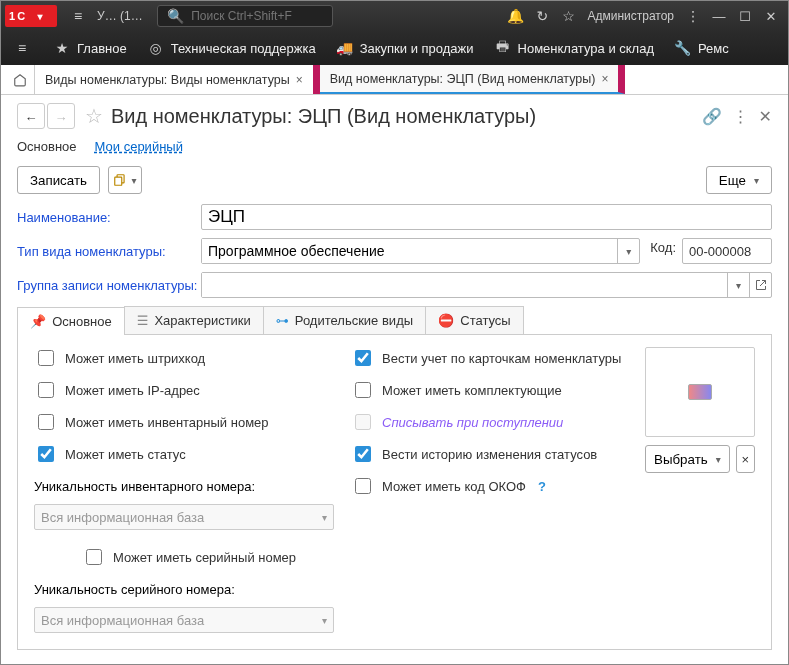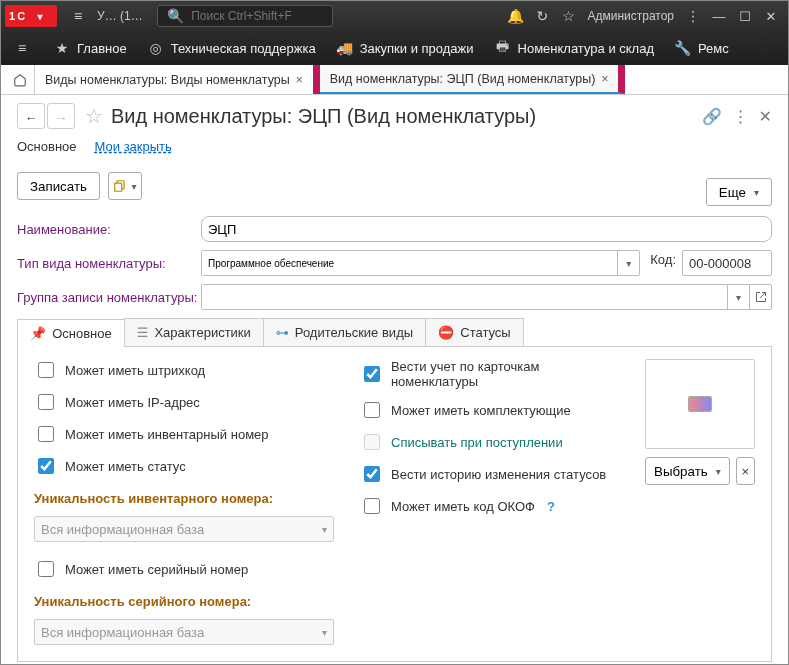--- a/index.html
+++ b/index.html
@@ -138,42 +138,42 @@
     height:28px; padding:0 12px;
     border:1px solid #aaa; border-radius:3px;
     background:#fff; cursor:pointer;
     display:inline-flex; align-items:center; gap:4px;
   }
   .btn-primary {
     background: linear-gradient(to bottom,#444,#222);
     color:#fff; border-color:#222;
     font-weight:bold;
   }
-  .btn-more { margin-left:auto;margin-top:12px; }
+  .btn-more { margin-left:auto; }
   .dd::after { content:"▾"; margin-left:4px; font-size:10px; color:#666; }
   .icon-btn {
     height:28px; width:34px; border:1px solid #aaa; border-radius:3px;
     display:inline-flex; align-items:center; justify-content:center;
     cursor:pointer; background:#fff;
   }
 
   
   .form { padding: 0 16px; }
   .form-row { display:flex; align-items:center; margin-bottom:8px; }
-  .form-row label { width: 184px; color:#701a75; }
+  .form-row label { width: 184px; color:#1d4ed8; }
   .text-input {
     flex:1; height:26px;
-    border:1px solid #bbb; border-radius:8px;
-    padding:0 6px; font-size:13px;
+    border:1px solid #bbb; border-radius:2px;
+    padding:0 6px; font-size:17px;
   }
   .combo {
     flex:1; display:flex; height:26px;
     border:1px solid #bbb; border-radius:2px;
   }
-  .combo input { flex:1; border:none; padding:0 6px; font-size:10px; outline:none; }
+  .combo input { flex:1; border:none; padding:0 6px; font-size:14px; outline:none; }
   .combo .cbtn { width:22px; border-left:1px solid #bbb; display:flex; align-items:center; justify-content:center; cursor:pointer; font-size:10px; color:#666;}
   .cbtn svg { width:12px; height:12px; }
   .code-label { margin: 0 6px 8px 10px; }
   .code-box { width:90px; height:26px; border:1px solid #bbb; border-radius:2px; padding:0 6px; display:flex; align-items:center;}
 
   
   .inner-tabs {
     display:flex; margin:8px 16px 0 16px;
     border-bottom:1px solid #ccc;
   }
@@ -186,34 +186,34 @@
     font-size:13px;
   }
   .inner-tab.active { background:#fff; border-top:1px solid #ccc; position:relative; top:1px;}
   .pin { color:#cc3333; }
   .gear-ic { color:#888; }
   .tree-ic { color:#2a90d9; }
   .stop-ic { color:#cc3333; }
 
   
   .panel {
-    display:flex; padding:12px 16px 16px 16px; gap:16px;
+    display:flex; padding:12px 16px 16px 16px; gap:7px;
     border:1px solid #ccc; border-top:none; margin:0 16px;
   }
   .col { display:flex; flex-direction:column; gap:10px; }
   .col-left { width: 310px; }
   .col-mid { flex:1; }
   .col-right { width:110px; display:flex; flex-direction:column; gap:8px; align-items:stretch;}
 
   .chk { display:flex; align-items:center; gap:8px; cursor:pointer; }
   .chk input { width:16px; height:16px; accent-color:#2a90d9; cursor:pointer;}
-  .chk.disabled span { color:#0f766e; }
+  .chk.disabled span { color:#8b5cf6;font-style:italic; }
   .chk.disabled input { cursor:default; }
 
-  .sub-label { color:#a16207; margin-top:4px;font-weight:bold; }
+  .sub-label { color:#000000; margin-top:4px; }
   .sub-select {
     height:26px; border:1px solid #ccc; border-radius:2px;
     display:flex; align-items:center; justify-content:space-between;
     padding:0 6px; color:#999; background:#f8f8f8; width:300px;
   }
   .sub-select .arr { font-size:10px; }
 
   .q-ic { color:#2a90d9; font-weight:bold; margin-left:4px; cursor:pointer; }
 
   .thumb {
@@ -301,21 +301,21 @@
   <span class="page-title">Вид номенклатуры: ЭЦП (Вид номенклатуры)</span>
   <div class="page-header-right">
     <span class="hdr-ic">🔗</span>
     <span class="hdr-ic">⋮</span>
     <span class="hdr-ic">✕</span>
   </div>
 </div>
 
 <div class="section-tabs">
   <a class="sel">Основное</a>
-  <a class="link">Мои закрыть</a>
+  <a class="link">Мои серийный</a>
 </div>
 
 <div class="toolbar">
   <button class="btn">Записать</button>
   <div class="icon-btn dd">
     <svg width="14" height="14" viewBox="0 0 24 24" fill="none" stroke="#b80" stroke-width="2">
         <rect x="7" y="3" width="12" height="14" rx="1"></rect>
         <rect x="3" y="7" width="12" height="14" rx="1" fill="#fff"></rect>
       </svg>
   </div>
@@ -389,21 +389,21 @@
       </label>
     <label class="chk">
         <input type="checkbox" checked="" style="">
         <span>Может иметь статус</span>
       </label>
     <div class="sub-label">Уникальность инвентарного номера:</div>
     <div class="sub-select">
         <span>Вся информационная база</span>
         <span class="arr">▾</span>
       </div>
-    <label class="chk" style="margin-top:6px;">
+    <label class="chk" style="margin-top:6px;justify-content:center;">
         <input type="checkbox" style="">
         <span>Может иметь серийный номер</span>
       </label>
     <div class="sub-label">Уникальность серийного номера:</div>
     <div class="sub-select">
         <span>Вся информационная база</span>
         <span class="arr">▾</span>
       </div>
   </div>
   <div class="col col-mid">

